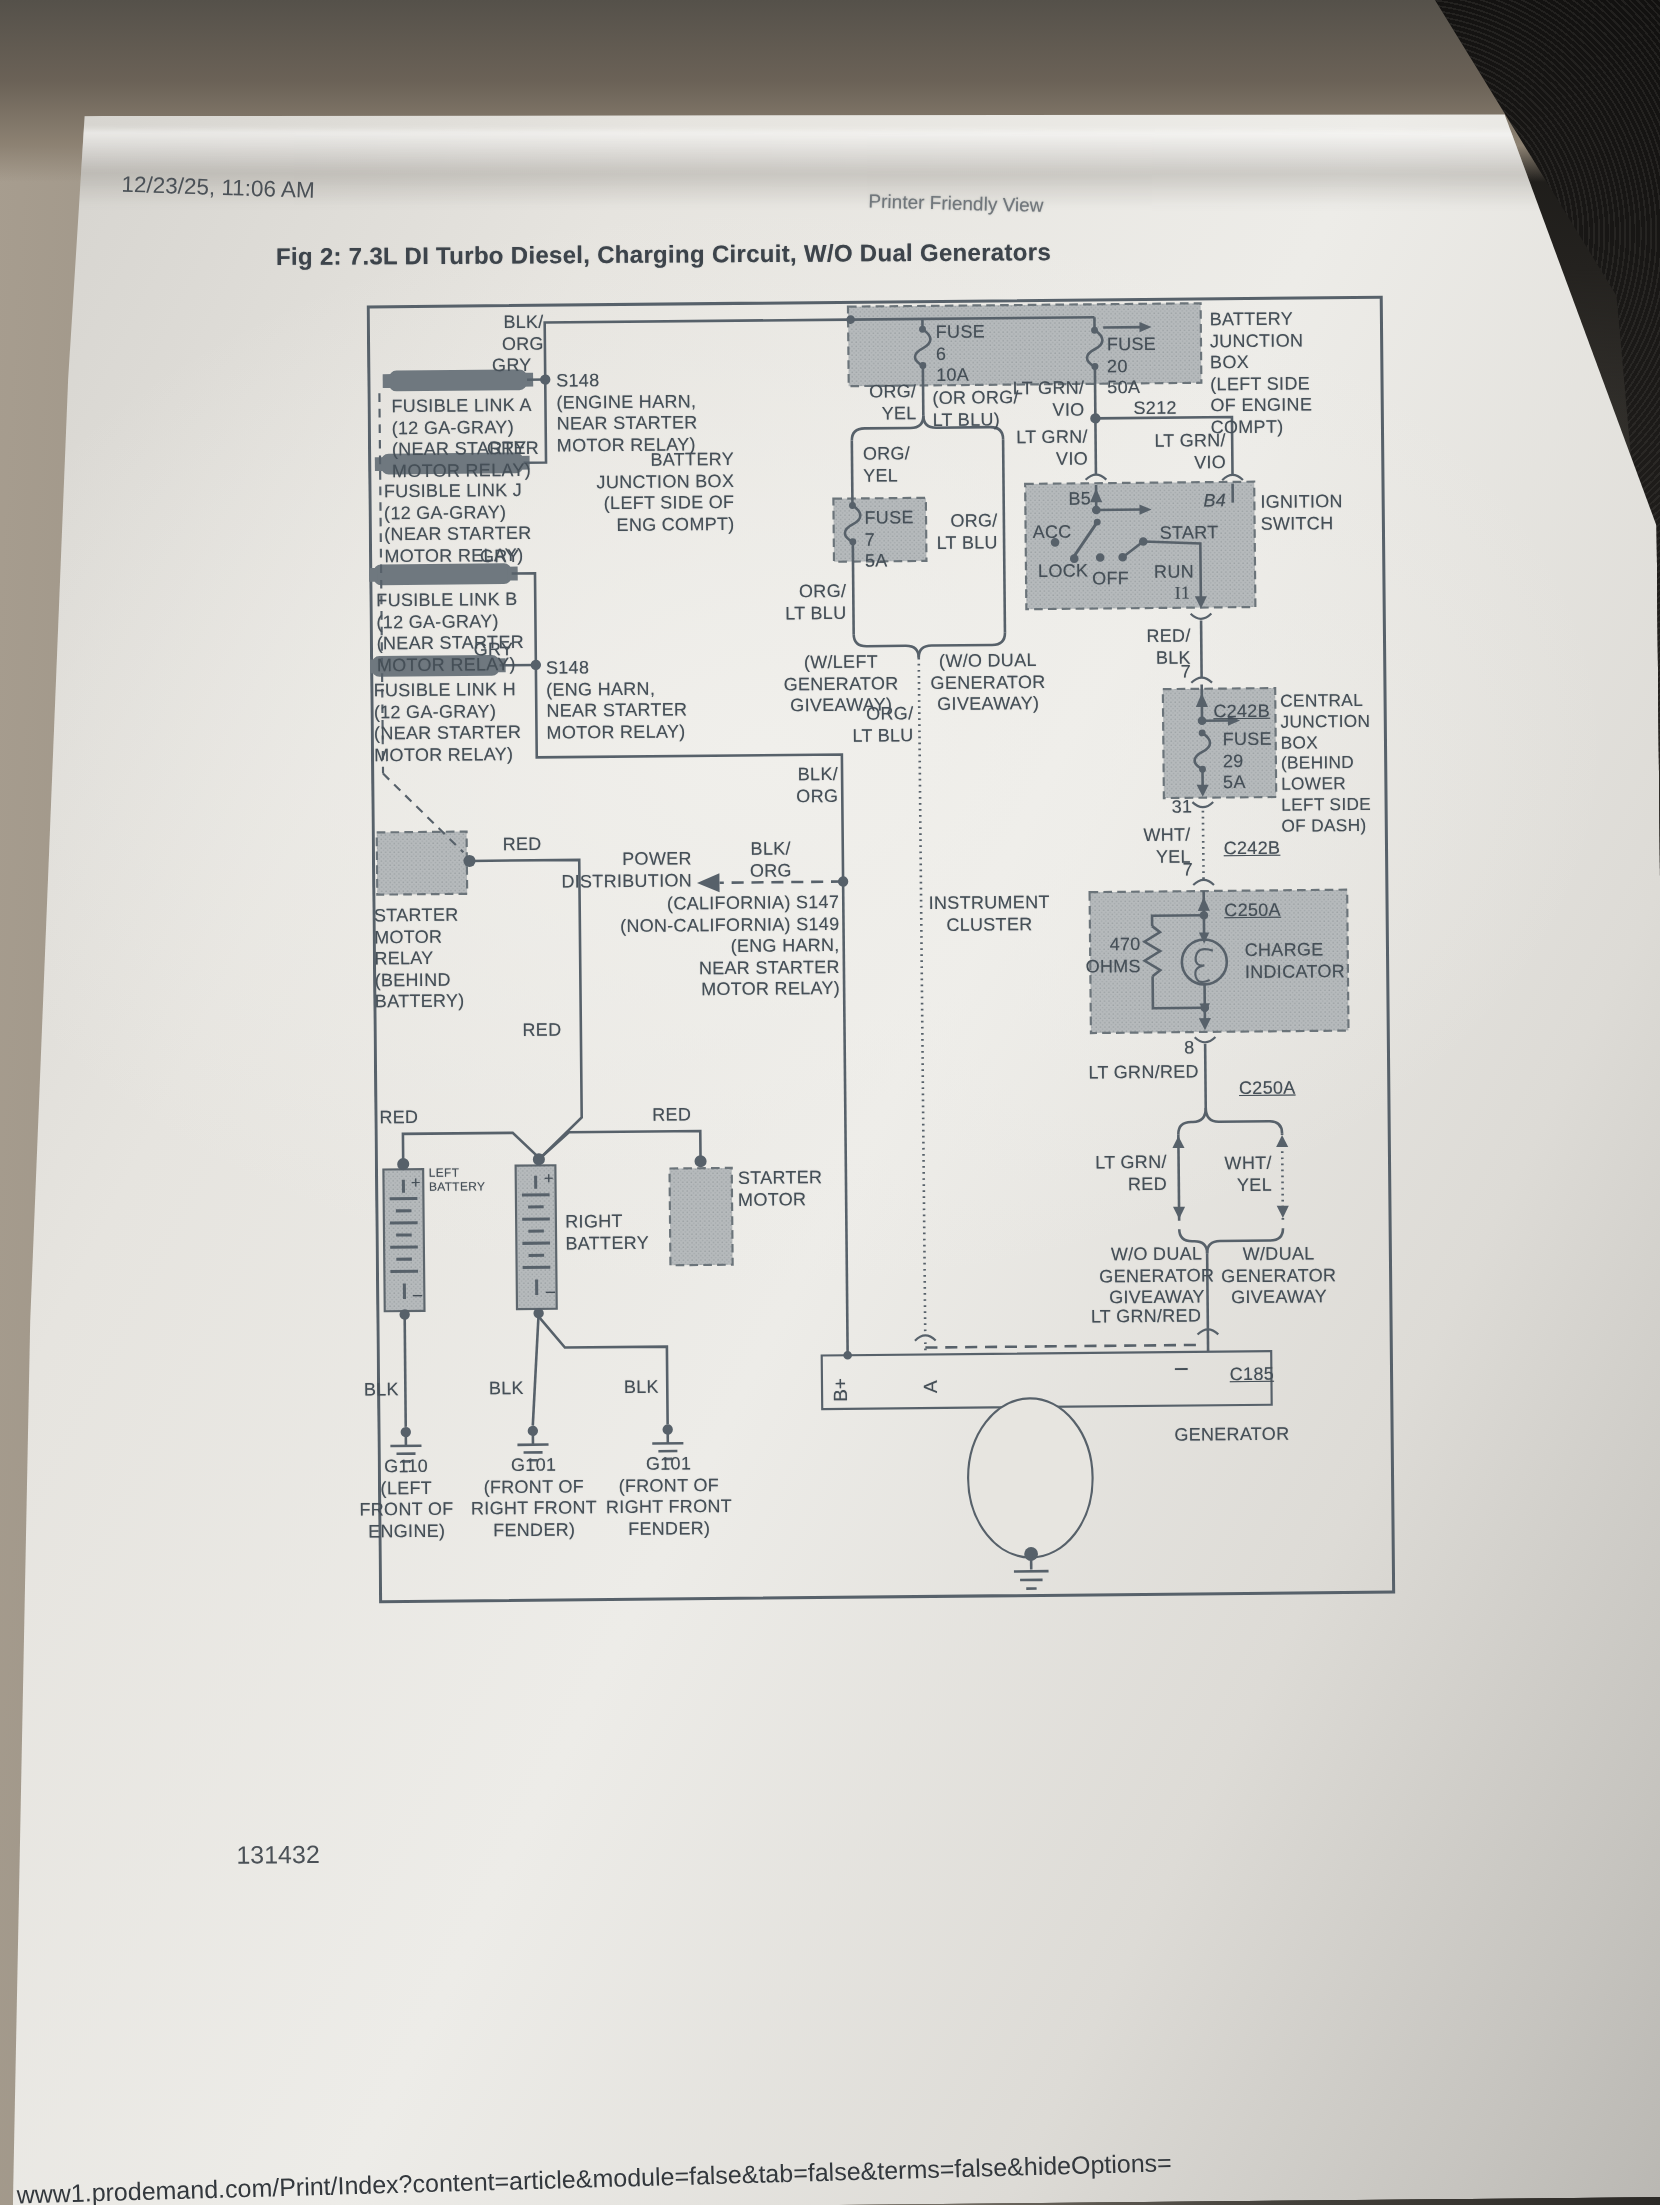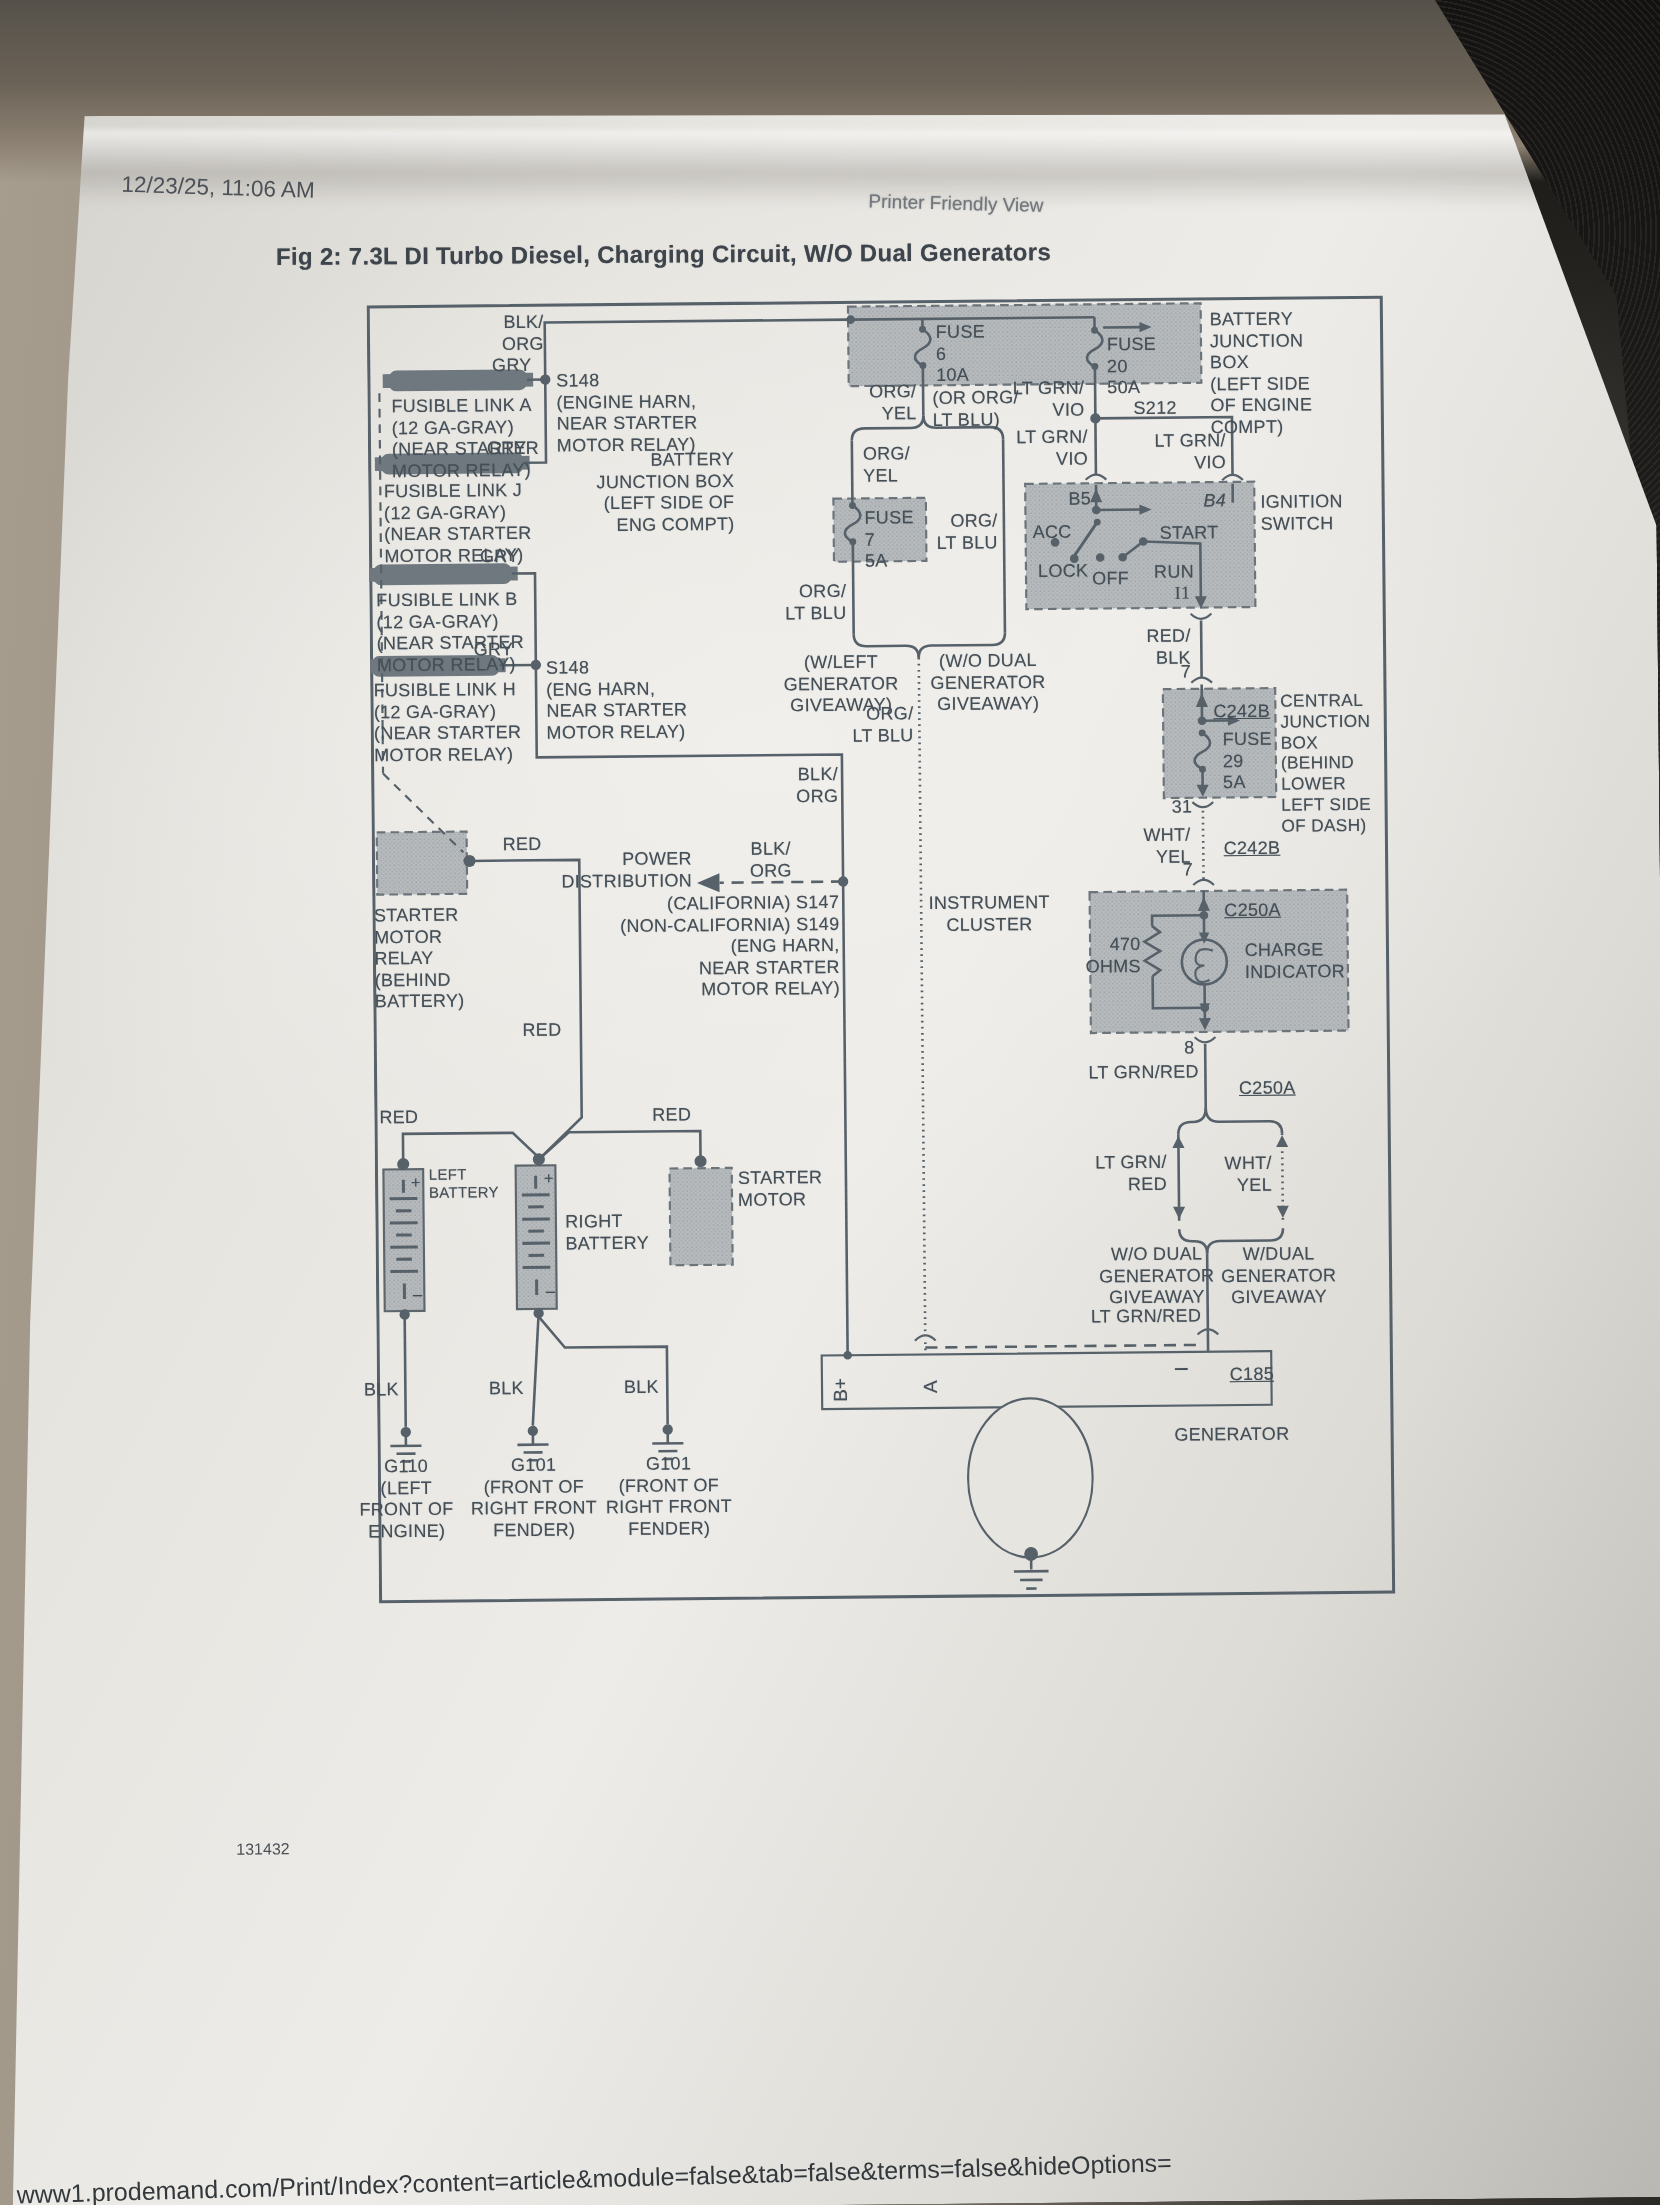--- a/index.html
+++ b/index.html
@@ -23,21 +23,21 @@
     box-shadow:0 -19px 35px rgba(0,0,0,.5);}
   #crease{position:absolute;left:78px;top:130px;width:1470px;height:78px;
     background:linear-gradient(180deg,rgba(255,255,255,.55),rgba(120,115,108,.28) 55%,rgba(255,255,255,0));
     transform:rotate(.6deg);filter:blur(2.6px);}
   .ptxt{position:absolute;color:#49525a;white-space:pre-line;}
   #timestamp{left:128px;top:169px;font-size:22.5px;transform:rotate(2.4deg);color:#4b5157;}
   #printer-view{left:875px;top:194px;font-size:19px;transform:rotate(2deg);color:#70767b;
     text-shadow:0 0 1.7px rgba(110,116,120,.6);}
   #fig-title{left:282px;top:239px;font-size:24px;font-weight:600;letter-spacing:0.3px;
     color:#3d444b;transform:rotate(.2deg);text-shadow:0 0 0.9px rgba(60,67,73,.5);}
-  #fig-number{left:227px;top:1835px;font-size:16px;color:#4b5157;}
+  #fig-number{left:227px;top:1835px;font-size:25px;color:#4b5157;}
   #footer-url{left:3.5px;top:2162px;font-size:25px;color:#33383d;transform:rotate(-1.05deg);
     white-space:nowrap;}
   #diagram{position:absolute;left:372px;top:285px;width:1020px;height:1323px;}
   #dsvg{position:absolute;left:0;top:0;}
   .lbl{position:absolute;font-size:18px;line-height:1.2;letter-spacing:0.3px;color:#454f57;
     white-space:pre-line;text-shadow:0 0 0.9px rgba(70,80,88,.5);}
   .lbl.u{text-decoration:underline;margin-top:40px;}
   .lbl.rot{transform:rotate(-90deg);transform-origin:0 0;}
   .lbl.ctr{transform:translateX(-50%);text-align:center;}
   .lbl.rgt{text-align:right;}
@@ -426,21 +426,21 @@
 MOTOR RELAY)</span>
         <span class="lbl" style="left: 1.7px; top: 616px;">STARTER
 MOTOR
 RELAY
 (BEHIND
 BATTERY)</span>
         <span class="lbl" style="left: 131px; top: 546px;">RED</span>
         <span class="lbl rgt" style="right: 832px; top: 732px;">RED</span>
         <span class="lbl" style="left: 5.2px; top: 818px;">RED</span>
         <span class="lbl" style="left: 278px; top: 818px;">RED</span>
-        <span class="lbl" style="left: 54px; top: 877px; font-size: 15px;">LEFT
+        <span class="lbl" style="left: 54px; top: 877px; font-size: 12px;">LEFT
 BATTERY</span>
         <span class="lbl" style="left: 190px; top: 877px; margin-top: 47px;">RIGHT
 BATTERY</span>
         <span class="lbl" style="left: 363px; top: 882px;">STARTER
 MOTOR</span>
         <span class="lbl rgt" style="right: 998px; top: 1090px;">BLK</span>
         <span class="lbl rgt" style="right: 873px; top: 1090px;">BLK</span>
         <span class="lbl rgt" style="right: 738px; top: 1090px;">BLK</span>
         <span class="lbl ctr" style="left: 28.5px; top: 1167px;">G110
 (LEFT

